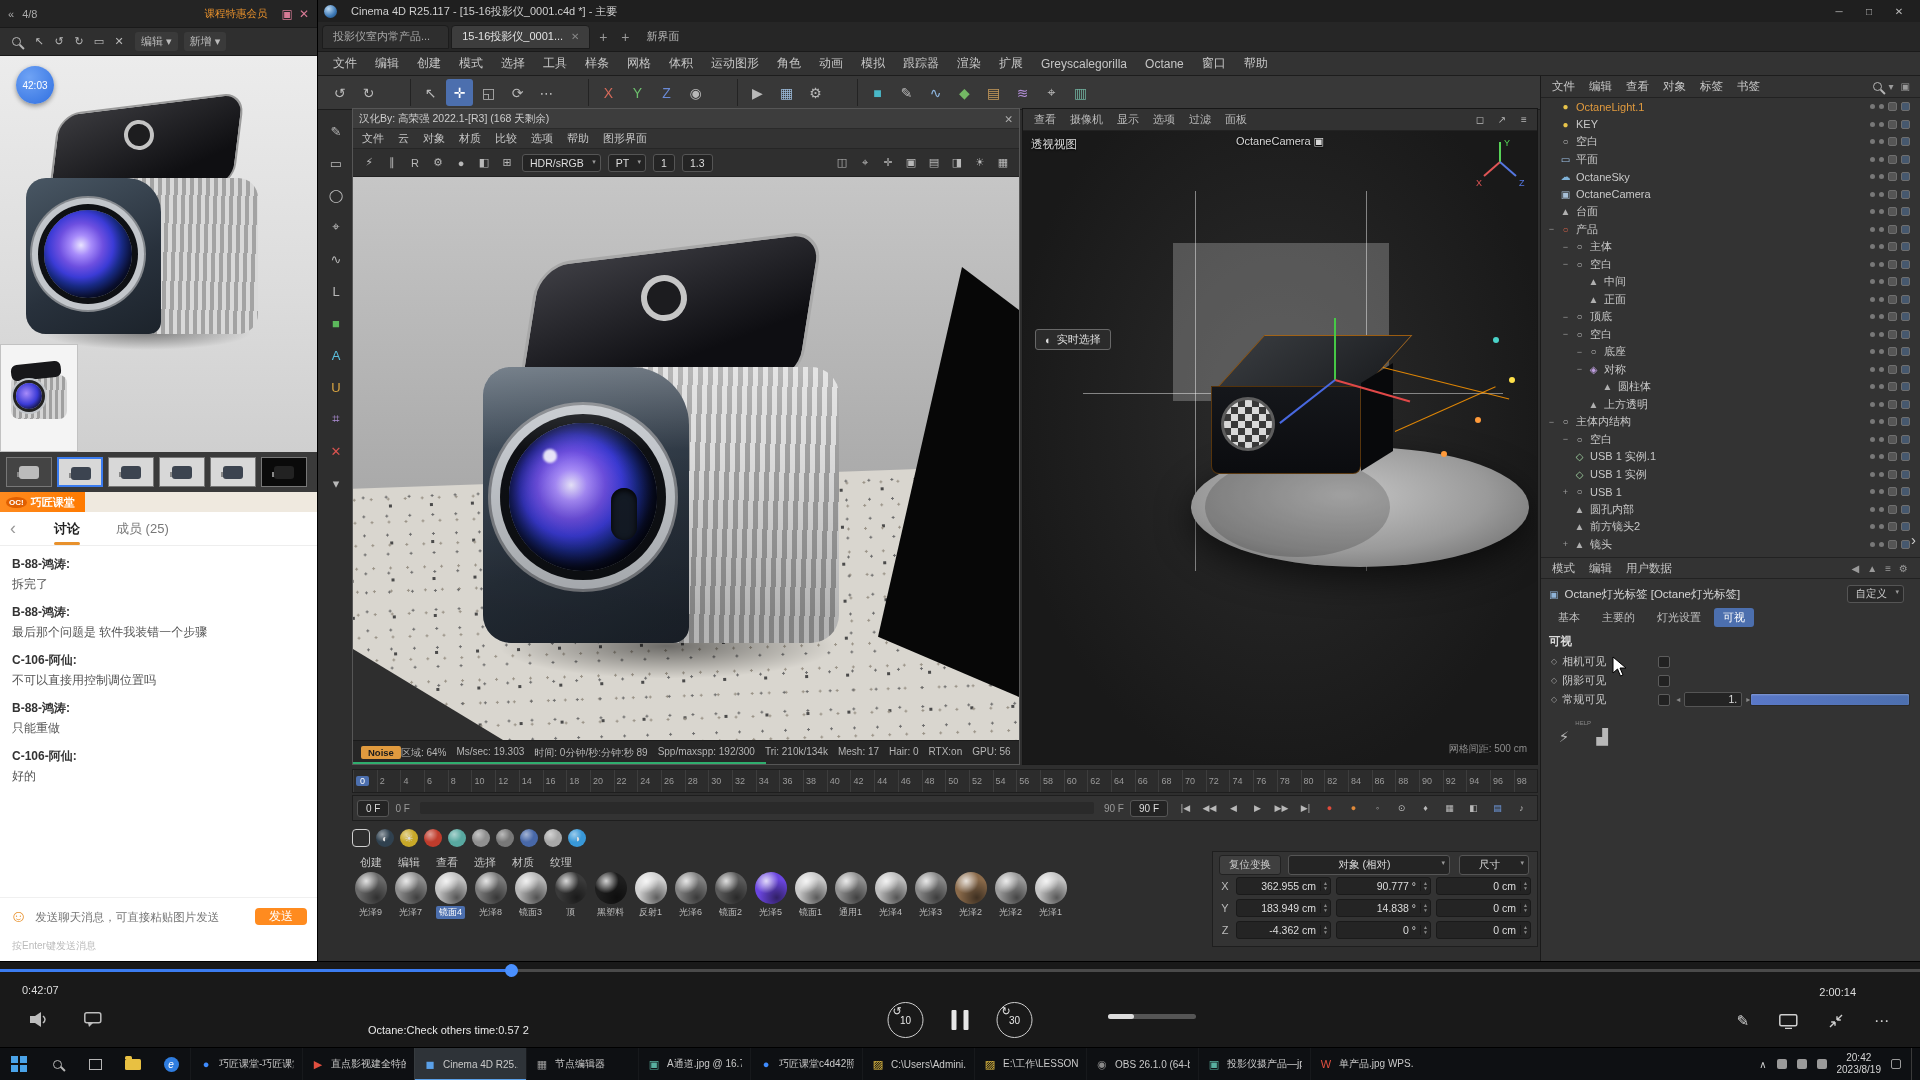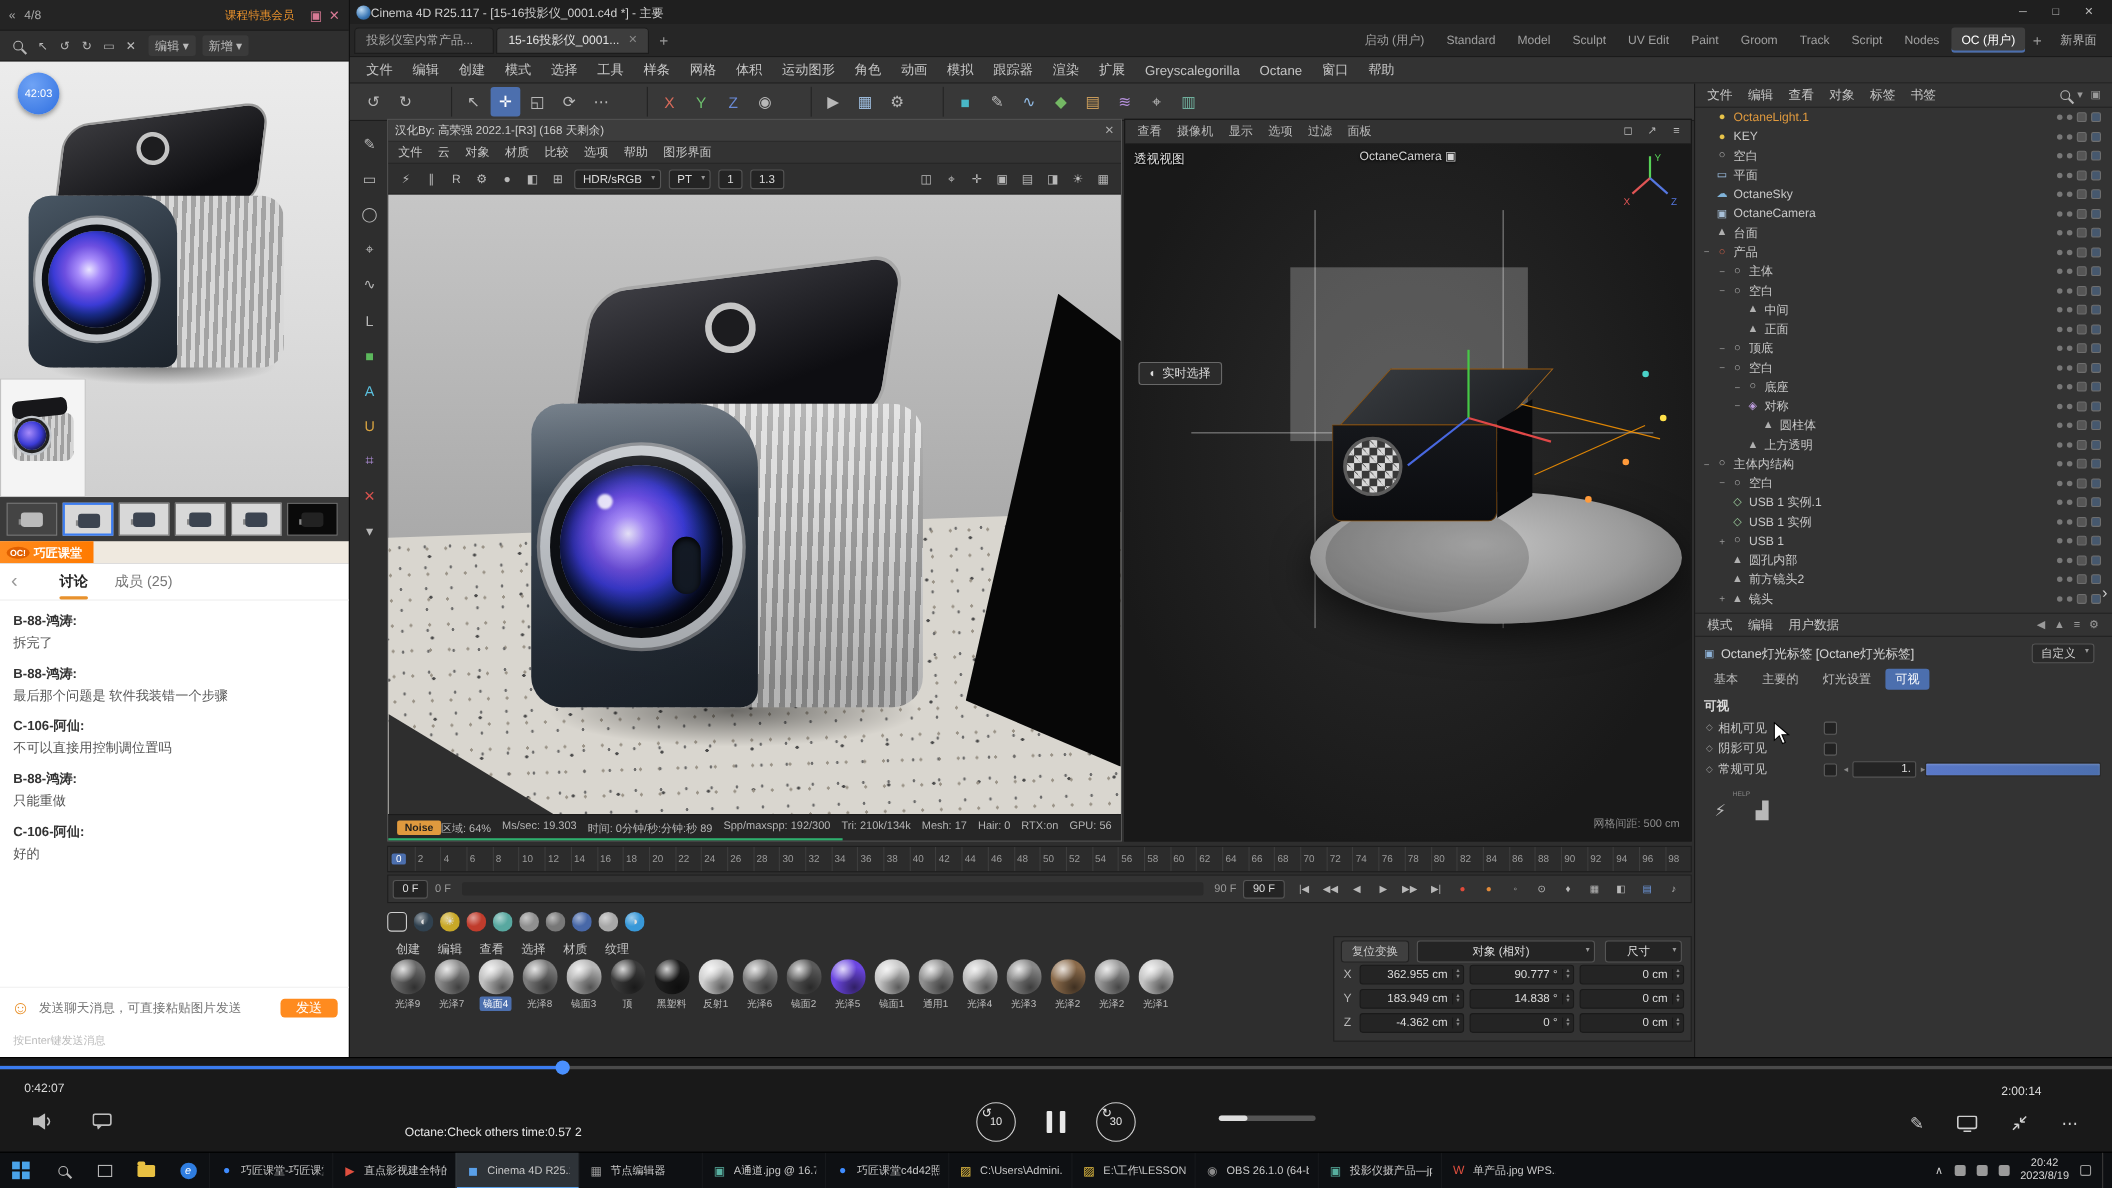--- a/index.html
+++ b/index.html
@@ -56,21 +56,21 @@
 .msg .m-name{font-size:12px;font-weight:bold;color:#333;margin-bottom:3px}
 .msg .m-text{font-size:12px;color:#555}
 .chat-input{position:absolute;left:0;bottom:26px;width:100%;height:38px;display:flex;align-items:center;padding:0 10px;gap:8px;border-top:1px solid #f0f0f0}
 .chat-emoji{color:#e8912c;font-size:17px}
 .chat-field{flex:1;border:none;outline:none;font-size:11.5px;color:#333;font-family:inherit;background:transparent}
 .chat-send{background:#ff8b1f;color:#fff;border:none;border-radius:4px;font-size:12px;padding:0 14px;font-family:inherit}
 .chat-note{position:absolute;left:12px;bottom:8px;font-size:10px;color:#bbb}
 
 
 #c4d{position:absolute;left:318px;top:0;width:1602px;height:961px;background:#2e2e2e}
-.titlebar{position:absolute;left:0;top:0;width:100%;height:22px;background:#1f1f1f;display:flex;align-items:center;padding:0 6px;gap:0;font-size:11px;color:#cfcfcf}
+.titlebar{position:absolute;left:0;top:0;width:100%;height:22px;background:#1f1f1f;display:flex;align-items:center;padding:0 6px;gap:14px;font-size:11px;color:#cfcfcf}
 .c4d-logo{width:13px;height:13px;border-radius:50%;background:radial-gradient(circle at 35% 30%,#bcd9f2,#3a77b5 60%,#20456e)}
 .win-btns{margin-left:auto;display:flex}
 .win-btn{width:30px;height:22px;display:flex;align-items:center;justify-content:center;font-size:10px;color:#bbb}
 .tabsrow{position:absolute;left:0;top:22px;width:100%;height:30px;background:#262626;display:flex;align-items:center;border-bottom:1px solid #1a1a1a;padding:0 4px}
 .doc-tab{display:flex;align-items:center;gap:8px;height:24px;padding:0 10px;font-size:11px;color:#a8a8a8;background:#2e2e2e;border:1px solid #1c1c1c;border-radius:4px 4px 0 0;margin-right:2px;max-width:180px;white-space:nowrap}
 .doc-tab.active{background:#3d3d3d;color:#e2e2e2}
 .doc-tab .x{color:#888;font-size:10px}
 .add-tab{width:22px;text-align:center;color:#999;font-size:14px}
 .layout-tabs{margin-left:auto;display:flex;align-items:center;gap:2px}
 .layout-tab{font-size:11px;color:#a0a0a0;padding:4px 9px;border-radius:3px;white-space:nowrap}
@@ -294,21 +294,21 @@
       </div>
     <div class="la-banner">
       <span class="chip">
         <i class="logo">OC!</i>
         <i>巧匠课堂</i>
       </span>
     </div>
     <div class="la-chat">
       <div class="chat-nav">
         <span class="chat-back">‹</span>
-        <span style="display:flex;gap:20px">
+        <span style="display:flex;gap:32px">
 
         <span class="chat-tab active">讨论</span>
             <span class="chat-tab">成员 (25)</span>
           </span>
       </div>
       <div class="chat-list">
 
           <div class="msg">
             <div class="m-name">B-88-鸿涛:</div>
             <div class="m-text">拆完了</div>
@@ -361,34 +361,20 @@
             <i>投影仪室内常产品...</i>
             <i class="x"></i>
           </span>
 
           <span class="doc-tab active">
             <i>15-16投影仪_0001...</i>
             <i class="x">✕</i>
           </span>
         </span>
       <span class="add-tab">+</span>
-      <span class="layout-tabs">
-
-      <span class="layout-tab">启动 (用户)</span>
-          <span class="layout-tab">Standard</span>
-          <span class="layout-tab">Model</span>
-          <span class="layout-tab">Sculpt</span>
-          <span class="layout-tab">UV Edit</span>
-          <span class="layout-tab">Paint</span>
-          <span class="layout-tab">Groom</span>
-          <span class="layout-tab">Track</span>
-          <span class="layout-tab">Script</span>
-          <span class="layout-tab">Nodes</span>
-          <span class="layout-tab active">OC (用户)</span>
-        </span>
       <span class="add-tab">+</span>
       <span class="new-ui">新界面</span>
     </div>
     <div class="menubar">
 
     <span class="mi">文件</span>
         <span class="mi">编辑</span>
         <span class="mi">创建</span>
         <span class="mi">模式</span>
         <span class="mi">选择</span>

